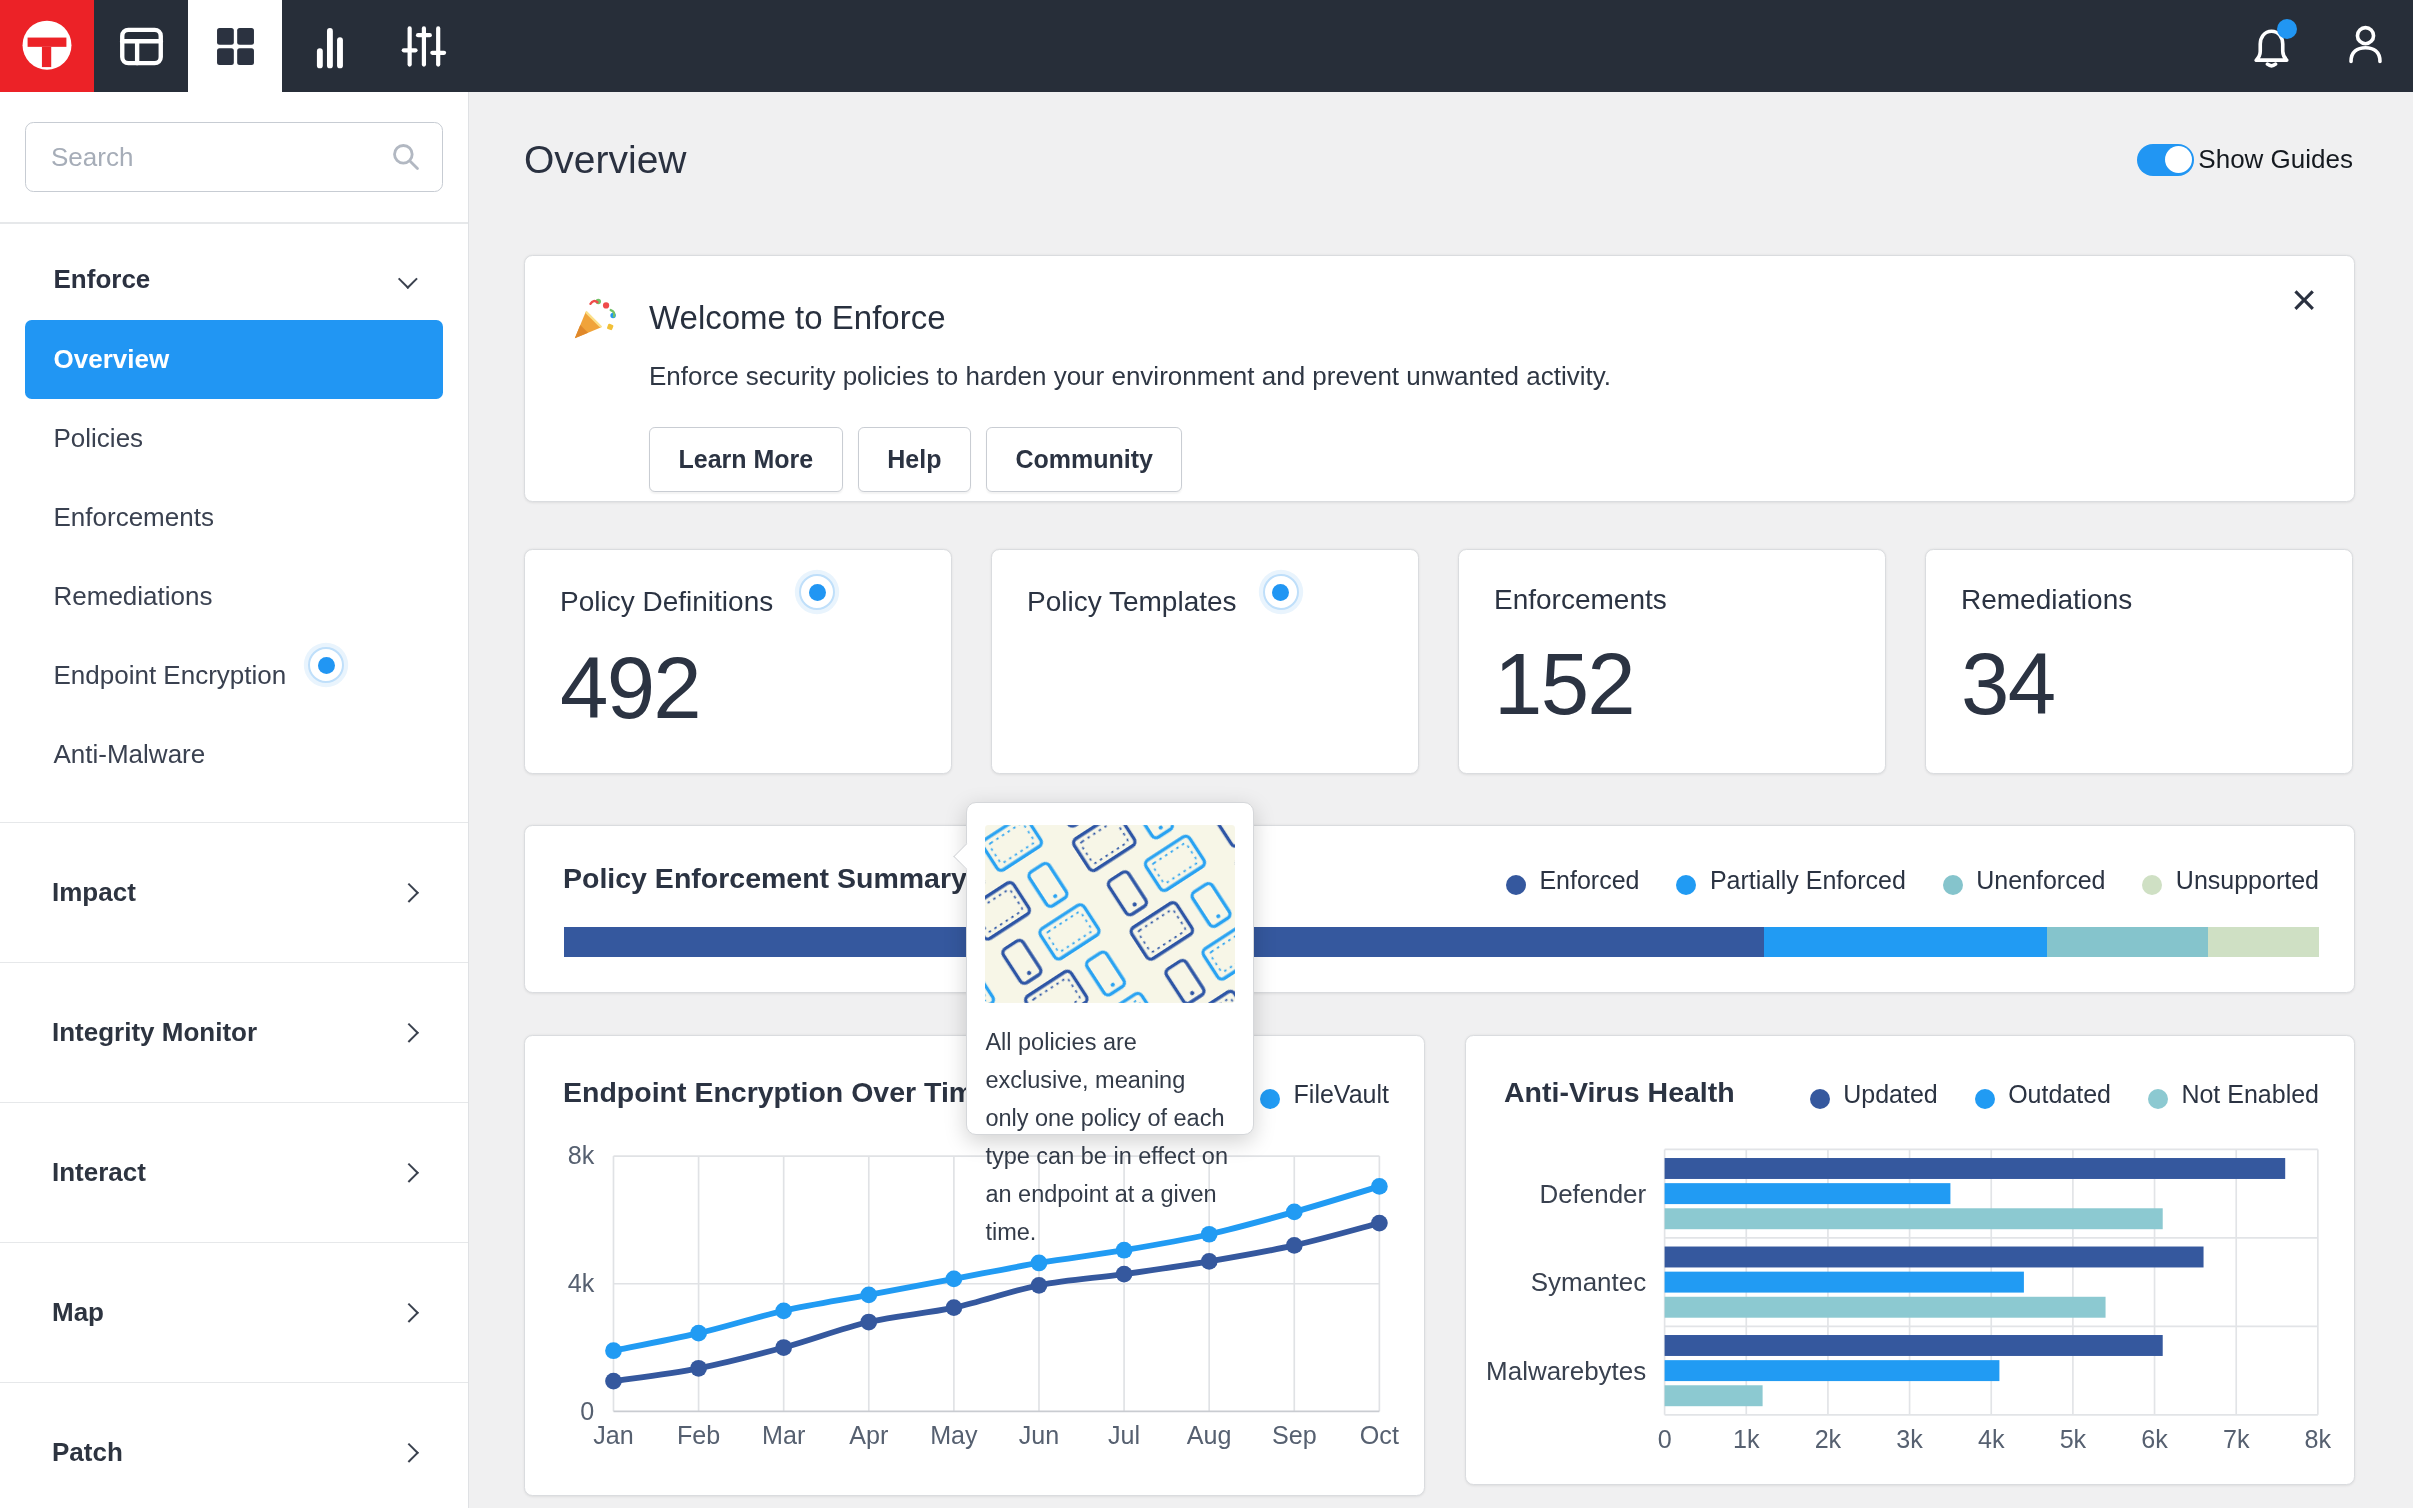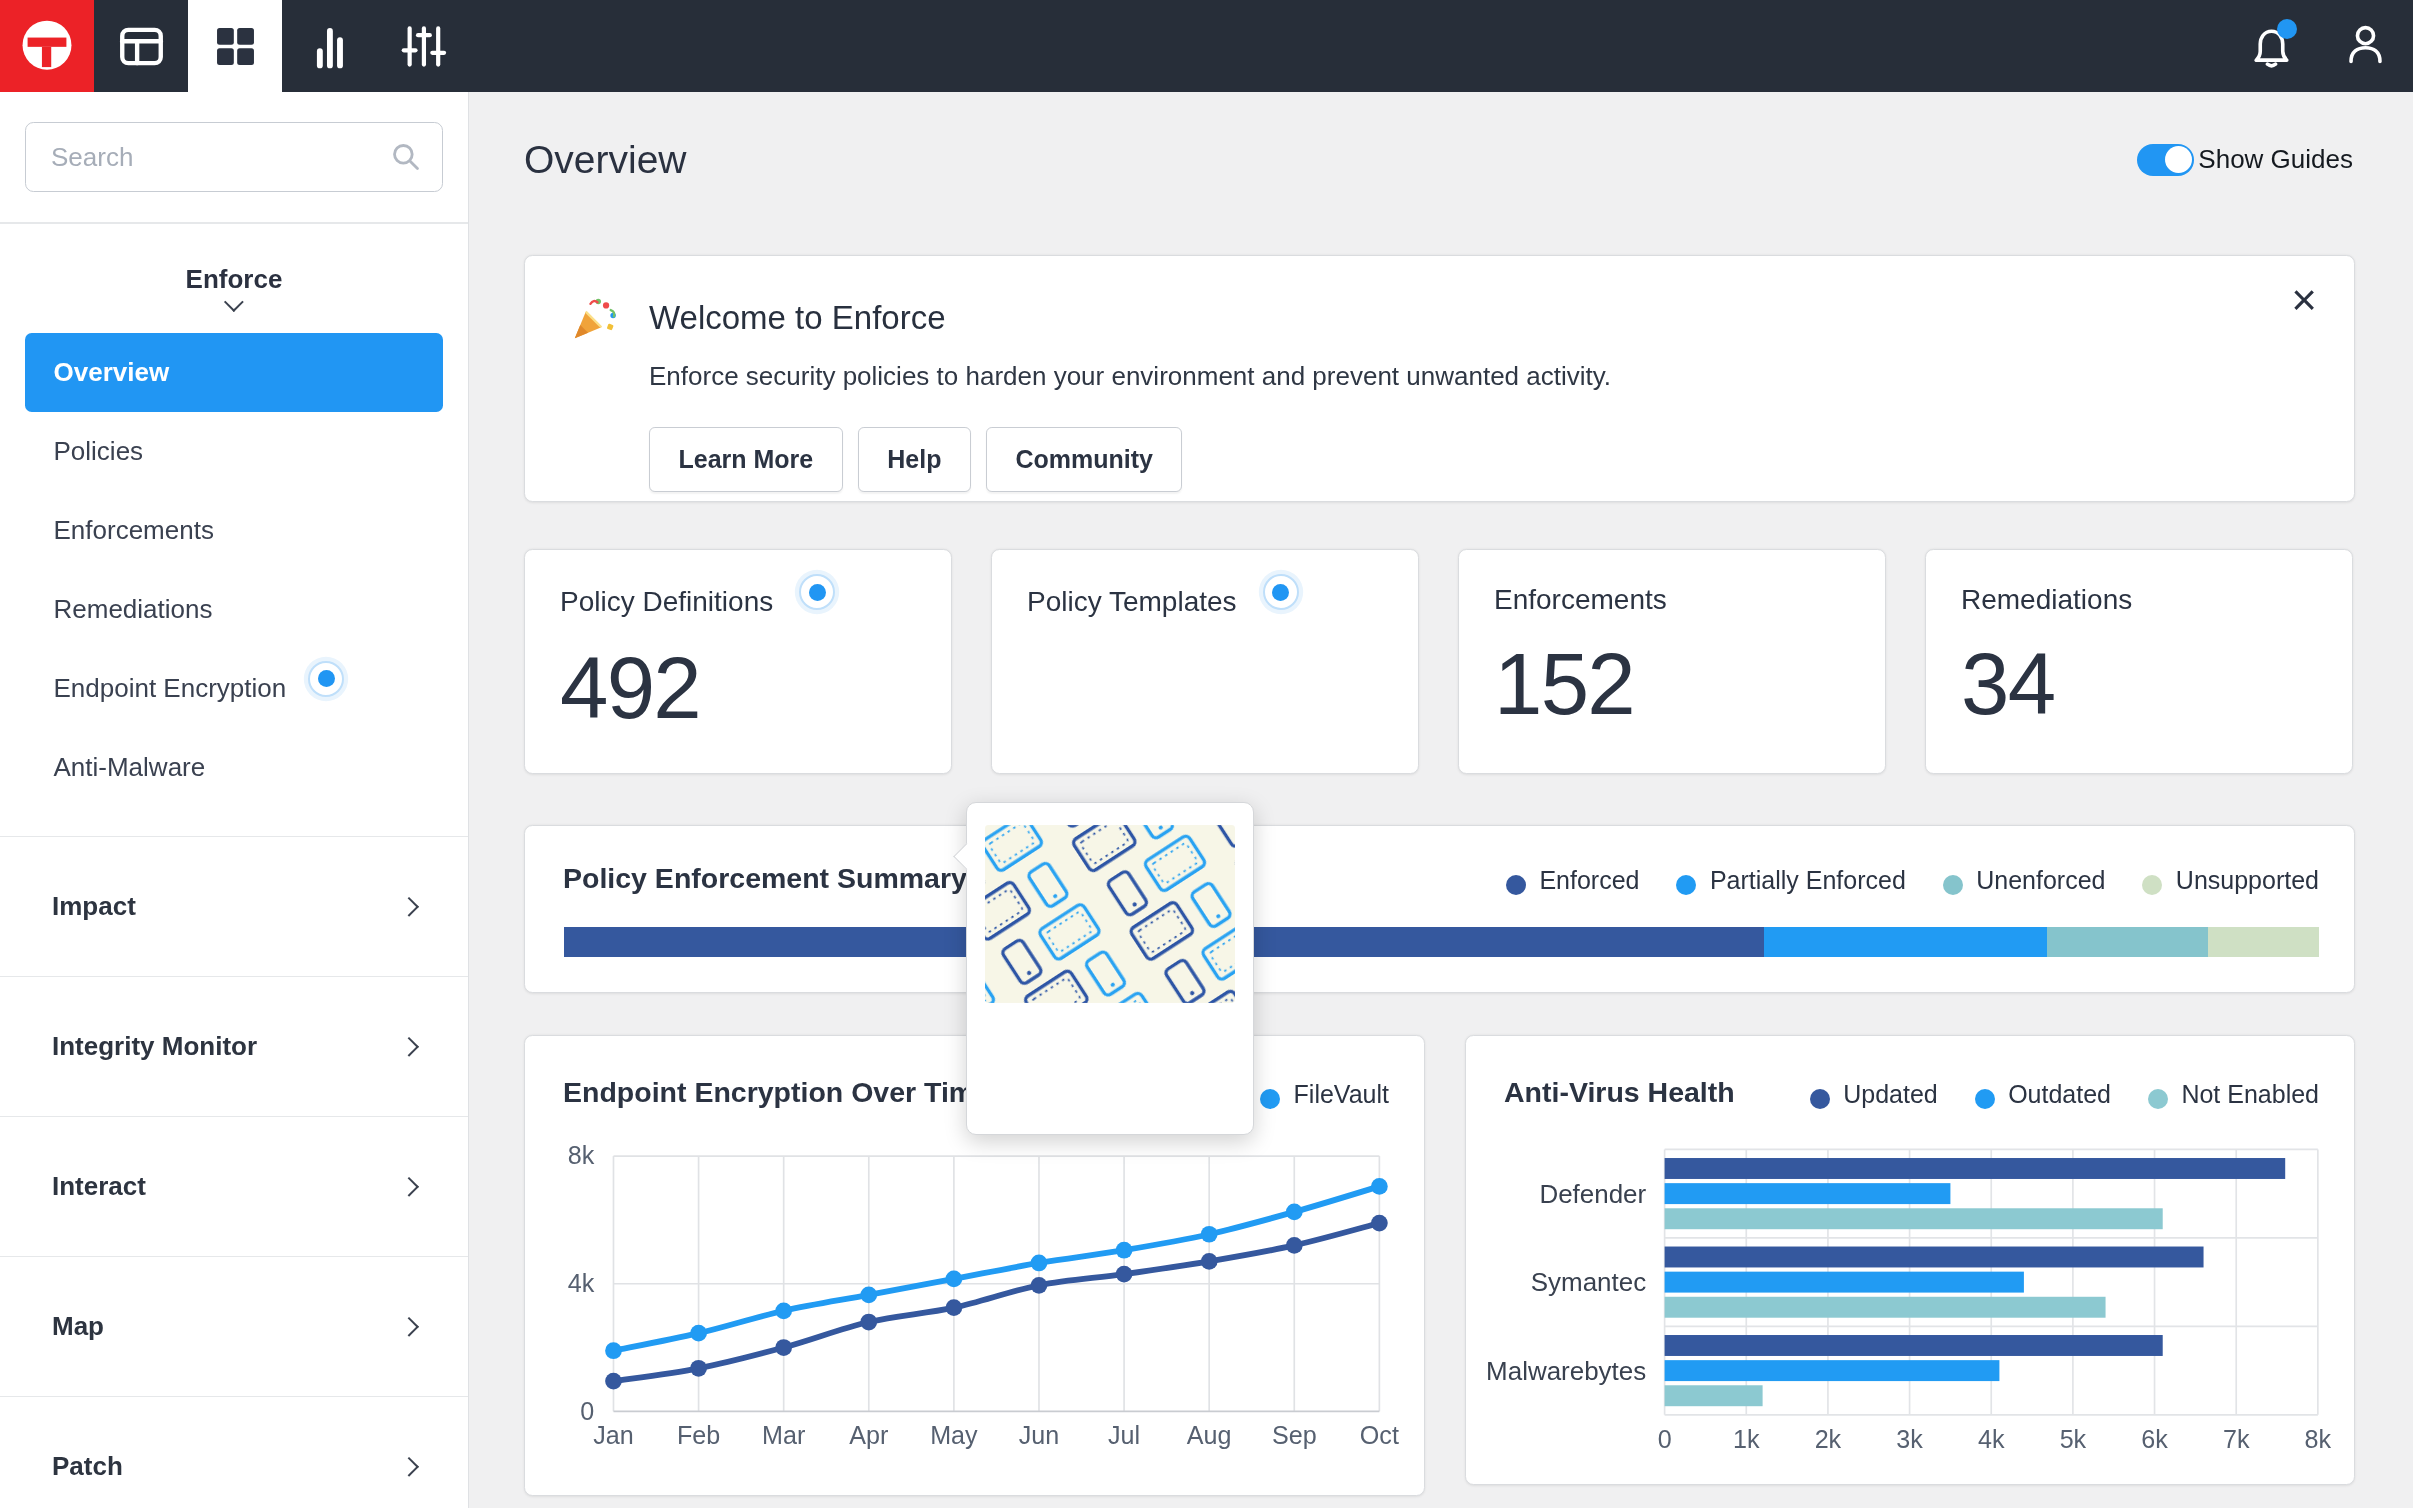--- a/index.html
+++ b/index.html
@@ -20,21 +20,21 @@
   
   .sidebar{position:absolute;top:92px;left:0;width:469px;bottom:0;background:#fff;
            border-right:1.7px solid #dfe1e4;box-sizing:border-box;}
   .search-wrap{position:relative;margin:30px 25px 0 25px;}
   .search-wrap input{width:100%;box-sizing:border-box;height:70px;border:1.7px solid #c7ccd3;border-radius:8.4px;
       font-size:26px;padding:0 67px 0 25px;color:#3a414e;font-family:inherit;outline:none;background:#fff;}
   .search-wrap input::placeholder{color:#a6adb8;}
   .search-icon{position:absolute;right:22px;top:20px;}
   .sb-divider{height:1.7px;background:#e6e8ea;margin-top:30px;}
   .enforce-section{padding:40px 25px 0 25px;}
-  .section-head{display:flex;align-items:center;justify-content:space-between;padding:0 28.5px 25px 28.5px;flex-direction:column;}
+  .section-head{display:flex;align-items:center;justify-content:space-between;padding:0 28.5px 25px 28.5px;}
   .section-title{font-size:26px;font-weight:700;color:#2b3140;}
   .nav-item{height:79px;display:flex;align-items:center;padding:0 28.5px;font-size:26px;color:#3a4150;
             border-radius:6.7px;cursor:pointer;}
   .nav-item.active{background:#2196f3;color:#fff;font-weight:700;}
   .modules{margin-top:28.5px;}
   .module-row{height:139px;display:flex;align-items:center;justify-content:space-between;
       padding:0 52px;border-top:1.7px solid #e6e8ea;font-size:26px;font-weight:700;color:#2d3440;cursor:pointer;}
   .chev{width:11.7px;height:11.7px;border-right:2.5px solid #3a414e;border-bottom:2.5px solid #3a414e;display:inline-block;}
   .chev.down{transform:rotate(45deg);}
   .chev.right{transform:rotate(-45deg);}
@@ -469,17 +469,18 @@
               <rect x="16" y="72" width="28" height="48" rx="6" stroke="#2d55a5" stroke-width="4"></rect>
               <circle cx="30" cy="112" r="2.5" fill="#2d55a5"></circle>
               <rect x="66" y="76" width="62" height="42" rx="6" stroke="#28a2f2" stroke-width="4"></rect>
               <rect x="73" y="83" width="48" height="28" rx="3" stroke="#28a2f2" stroke-width="2" stroke-dasharray="3 5"></rect>
             </g>
           </pattern>
         </defs>
         <rect width="298" height="212" fill="#f7f6e7"></rect>
         <rect width="298" height="212" fill="url(#dev)"></rect>
       </svg>
+      <div class="tooltip-text">All policies are exclusive, meaning only one policy of each type can be in effect on an endpoint at a given time.</div>
     </div>
 
   </main>
 </div>
 
 
 </body></html>

